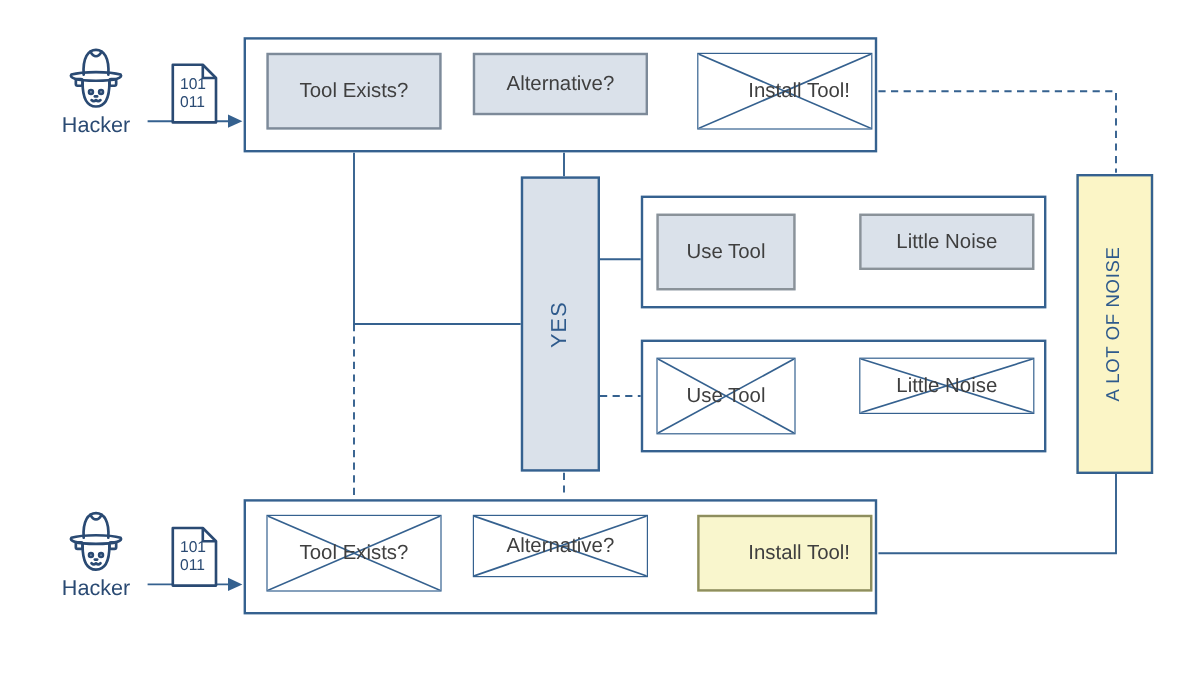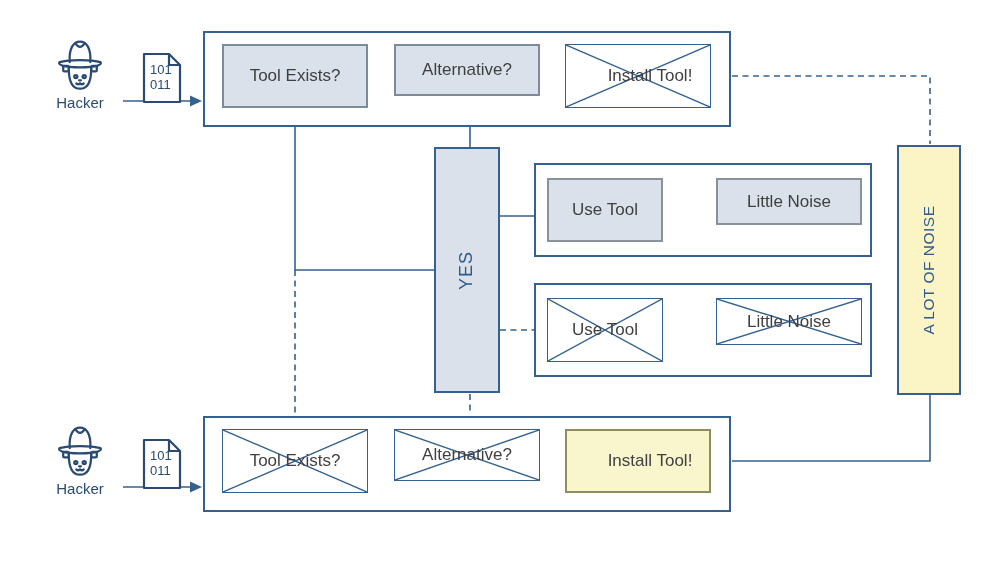--- a/index.html
+++ b/index.html
@@ -16,41 +16,41 @@
   .g-top{left:203px;top:31px;width:528px;height:96px;}
   .g-bottom{left:203px;top:416px;width:528px;height:96px;}
   .g-out1{left:534px;top:163px;width:338px;height:94px;}
   .g-out2{left:534px;top:283px;width:338px;height:94px;}
 
   .cell{position:absolute;box-sizing:border-box;display:flex;align-items:center;
         justify-content:center;font-size:17px;color:#3f3f3f;background:#ffffff;}
   .cell .lbl{position:relative;z-index:2;}
   .c1{left:17px;top:11px;width:146px;height:64px;}
   .c2{left:189px;top:11px;width:146px;height:52px;}
-  .c3{left:360px;top:11px;width:146px;height:64px;padding-left:24px;}
+  .c3{left:376px;top:11px;width:146px;height:64px;padding-left:24px;}
   .oc1{left:11px;top:13px;width:116px;height:64px;}
   .oc2{left:180px;top:13px;width:146px;height:47px;}
   .fill-blue{background:#dae1ea;border:2px solid #7d8a99;}
   .fill-blue-gray{background:#dae1ea;border:2px solid #8a9299;}
   .crossed-blue{background:#ffffff;border:1.5px solid #35618f;}
   .yellow{background:#f9f6cd;border:2px solid #8e8e5e;}
   .xmark{position:absolute;inset:0;width:100%;height:100%;z-index:1;}
   .xmark line{stroke:#35618f;stroke-width:1.4;}
 
   .vbox{position:absolute;display:flex;align-items:center;justify-content:center;
         box-sizing:border-box;border:2px solid #35618f;}
   .vbox .vlabel{transform:rotate(-90deg);white-space:nowrap;color:#2e5a8c;font-weight:400;}
   .yes{left:434px;top:147px;width:66px;height:246px;background:#dae1ea;font-size:18px;letter-spacing:1px;}
   .noise{left:897px;top:145px;width:64px;height:250px;background:#fbf5c6;font-size:15.5px;letter-spacing:.5px;}
 
   .actor{position:absolute;width:80px;text-align:center;}
   .a-top{left:40px;top:34px;}
   .a-bottom{left:40px;top:420px;}
   .actor svg{display:block;margin:0 auto;}
-  .actor-label{font-size:15px;color:#2a4a73;margin-top:0px;}
+  .actor-label{font-size:18px;color:#2a4a73;margin-top:0px;}
 
   .doc{position:absolute;width:24px;height:52px;}
   .d-top{left:142px;top:52px;}
   .d-bottom{left:142px;top:438px;}
   .doc-text{position:absolute;left:8px;top:10px;font-size:13px;line-height:15px;color:#2a4a73;}
 </style>
 </head>
 <body>
 
 <div class="canvas">

